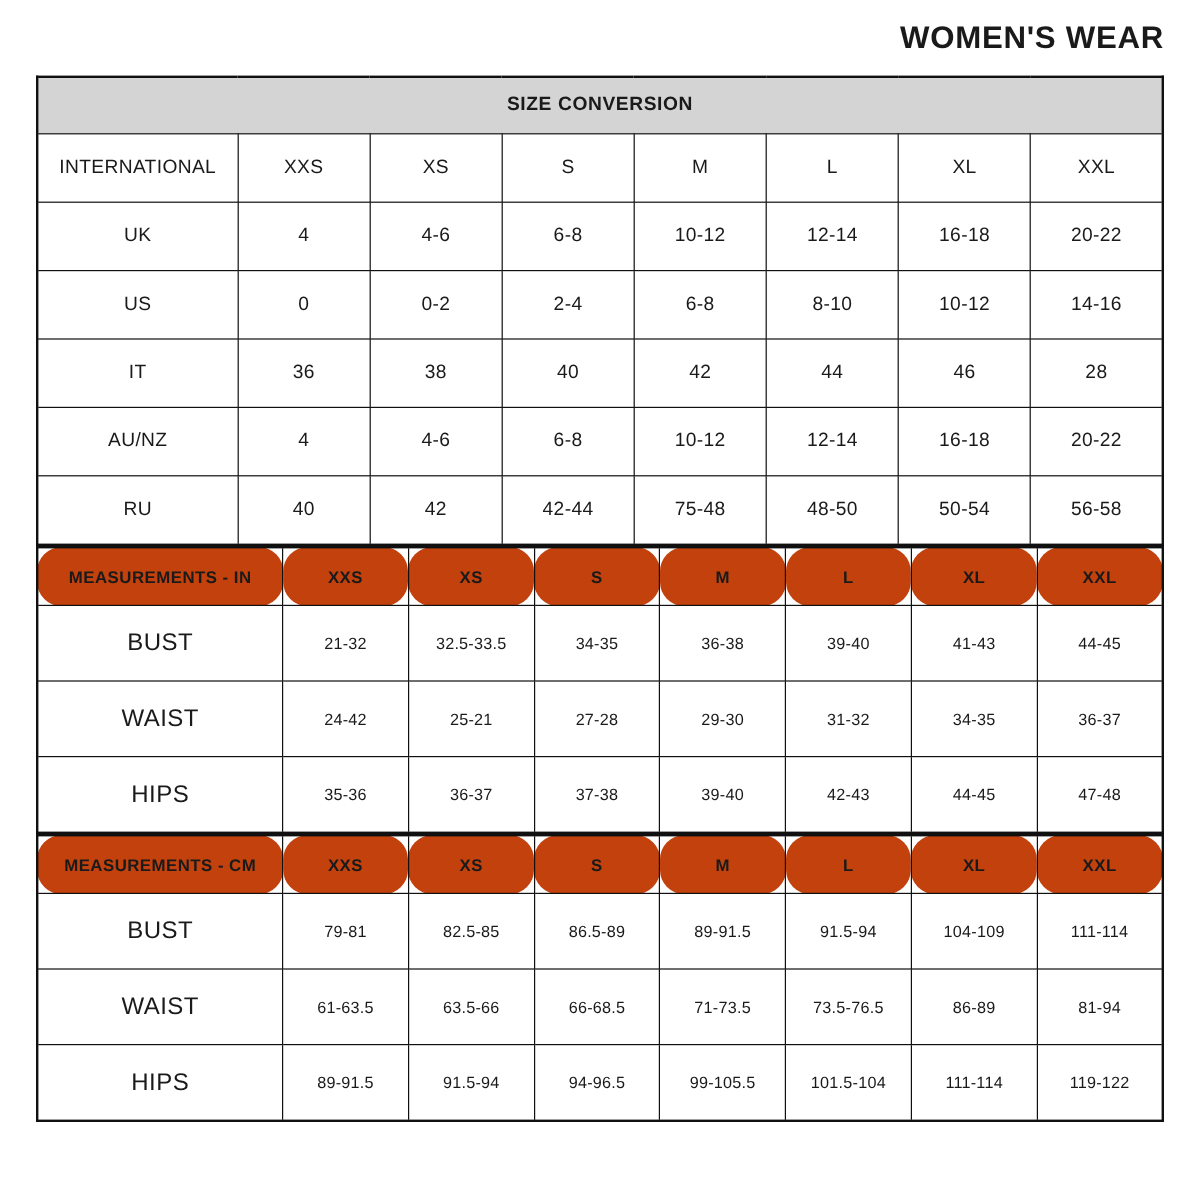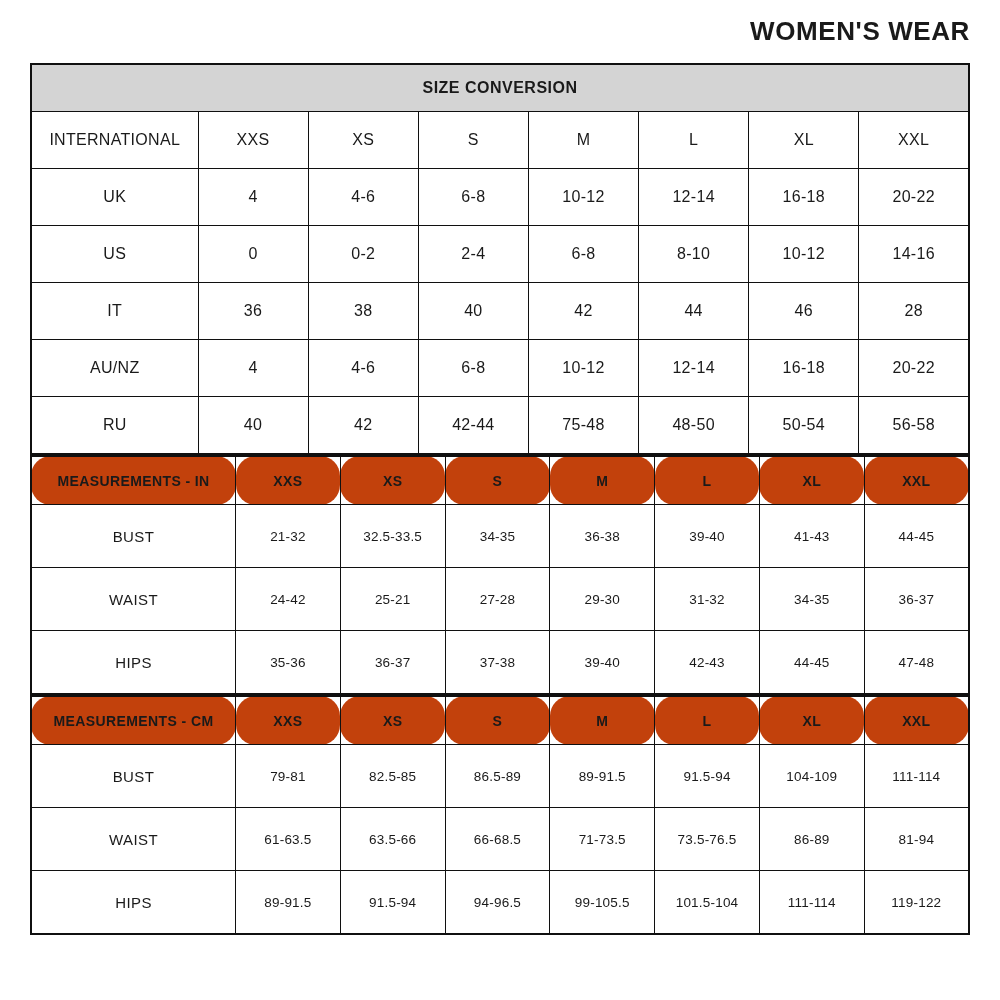--- a/index.html
+++ b/index.html
@@ -58,21 +58,21 @@
     letter-spacing: 0.4px;
     border-radius: 20px;
   }
   .tbl-meas td {
     height: 62px;
     font-size: 13.5px;
     font-weight: 400;
     letter-spacing: 0.2px;
   }
   .tbl-meas td.lbl {
-    font-size: 15px;
+    font-size: 20px;
     letter-spacing: 0.4px;
   }
 </style>
 </head>
 <body>
 
 <div class="page">
 
   <h1 class="title">WOMEN'S WEAR</h1>
 

